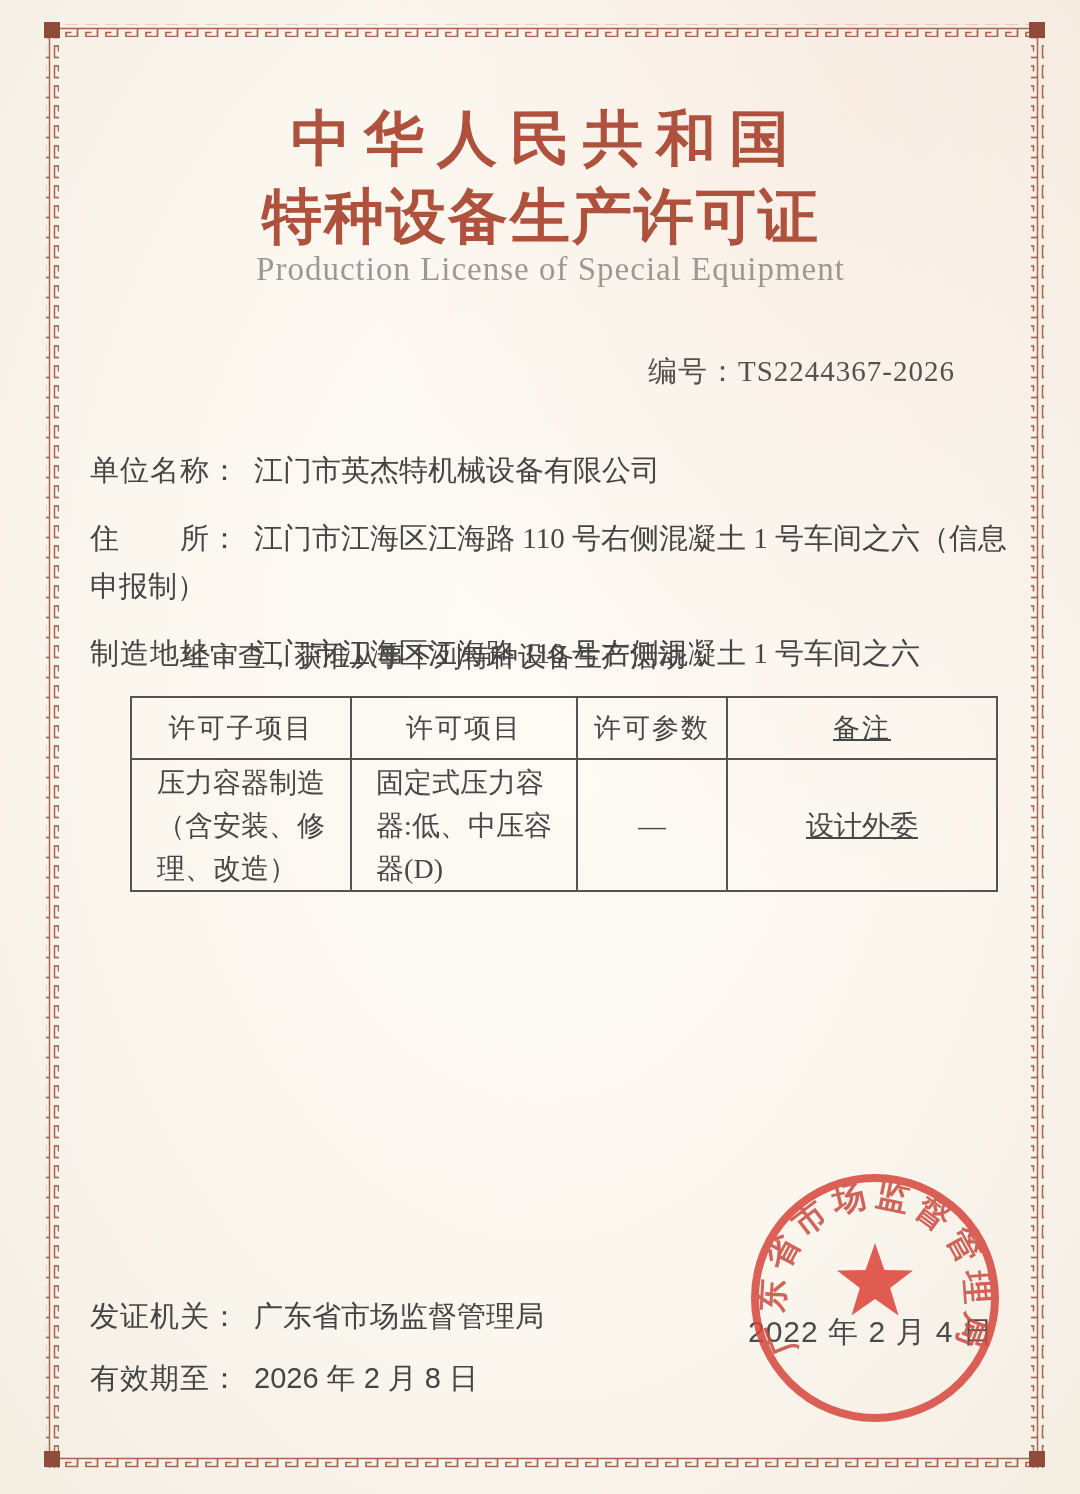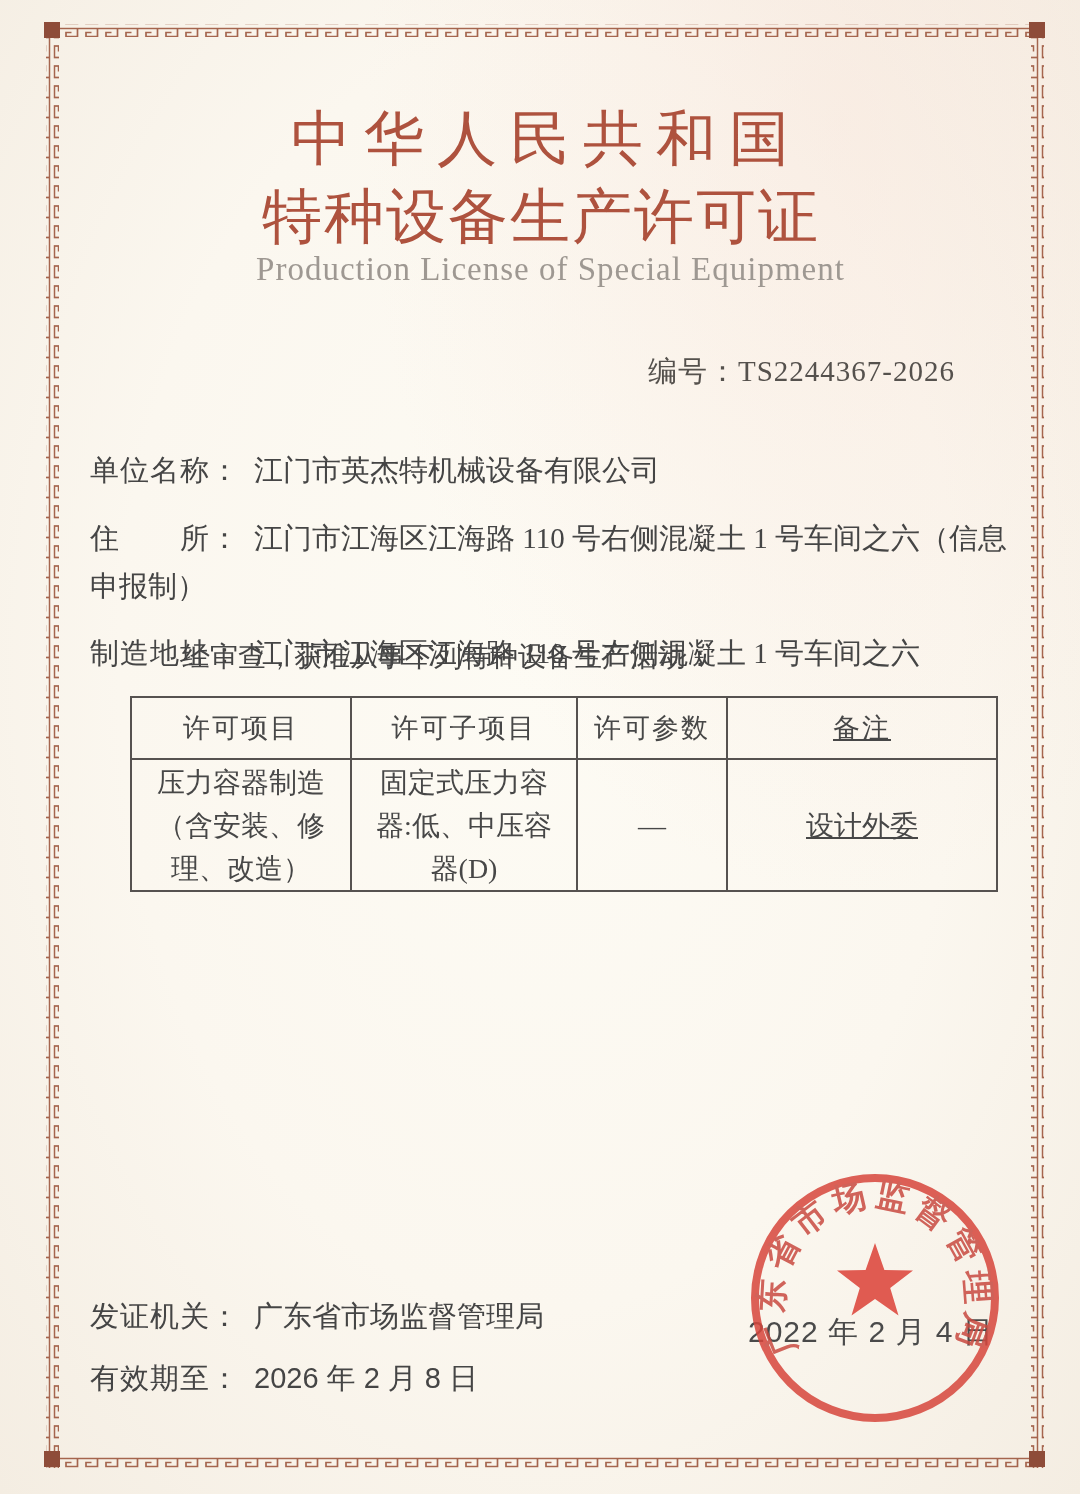--- a/index.html
+++ b/index.html
@@ -12,21 +12,21 @@
     position:relative;width:1080px;height:1494px;overflow:hidden;
     background:
       radial-gradient(ellipse at 78% 8%, rgba(246,221,210,0.35) 0%, rgba(246,221,210,0) 40%),
       radial-gradient(ellipse at 50% 45%, #fdfbf4 0%, #fbf7ef 55%, #f4ede2 100%);
     color:#474747;
   }
   .abs{position:absolute;}
   
   .title-cn{
     left:0;right:0;top:100px;text-align:center;
-    font-size:60px;line-height:78px;font-weight:normal;
+    font-size:60px;line-height:78px;font-weight:bold;
     color:#ae523e;
   }
   .title-cn .l1{letter-spacing:13px;text-indent:13px;display:block;}
   .title-cn .l2{letter-spacing:2px;text-indent:2px;display:block;}
   .title-en{
     left:0;right:0;top:246px;text-align:center;
     font-size:33px;line-height:46px;color:#9e9892;letter-spacing:1px;padding-left:21px;
   }
   .title-en .l2{font-size:31px;}
   
@@ -49,21 +49,21 @@
   .trow{display:grid;grid-template-columns:220px 226px 150px 268px;}
   .trow > div{border-right:2px solid #565250;}
   .trow > div:last-child{border-right:none;text-decoration:underline;}
   .thead > div{
     height:60px;border-bottom:2px solid #565250;
     display:flex;align-items:center;justify-content:center;
     font-size:27px;color:#474747;letter-spacing:2px;
   }
   .tbody > div{
     height:130px;display:flex;align-items:center;justify-content:center;
-    text-align:center;font-size:28px;line-height:43px;color:#474747;
+    text-align:left;font-size:28px;line-height:43px;color:#474747;
     white-space:pre-line;
   }
   .cell-dash{color:#6e6a66;font-size:26px;}
   
   .f-issuer{top:1244px;}
   .f-valid{top:1306px;}
   .f-valid .val, .issue-date{font-family:"Liberation Sans","DejaVu Sans",sans-serif;}
   .issue-date{
     left:748px;top:1312px;font-size:30px;color:#4a4a4a;z-index:1;letter-spacing:1px;
   }
@@ -117,22 +117,22 @@
   </div>
 
   <div class="abs field f-mfg">
     <span class="lab">制造地址：</span><span class="val">江门市江海区江海路 110 号右侧混凝土 1 号车间之六</span>
   </div>
 
   <div class="abs f-review">经审查，获准从事下列特种设备生产活动：</div>
 
   <div class="abs lic-table">
     <div class="trow thead">
+      <div>许可子项目</div>
       <div>许可项目</div>
-      <div>许可子项目</div>
       <div>许可参数</div>
       <div>备注</div>
     </div>
     <div class="trow tbody">
       <div>压力容器制造
 （含安装、修
 理、改造）</div>
       <div>固定式压力容
 器:低、中压容
 器(D)</div>

